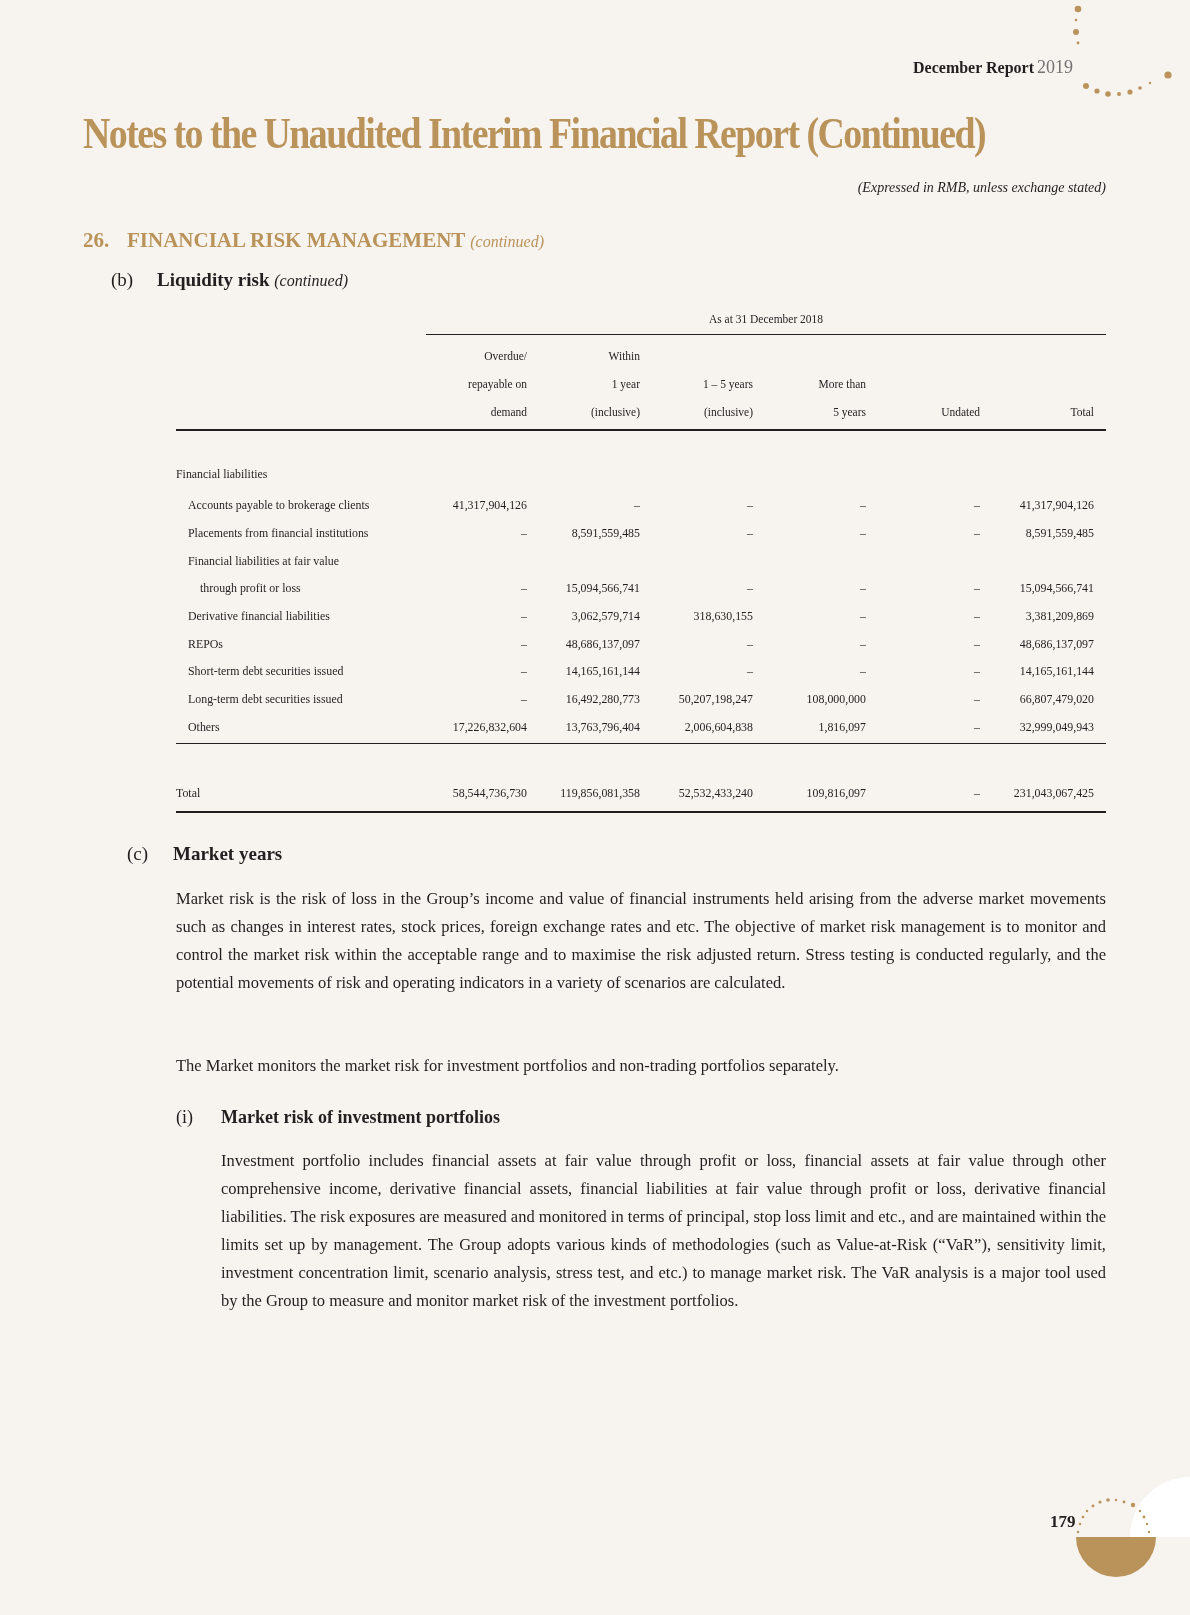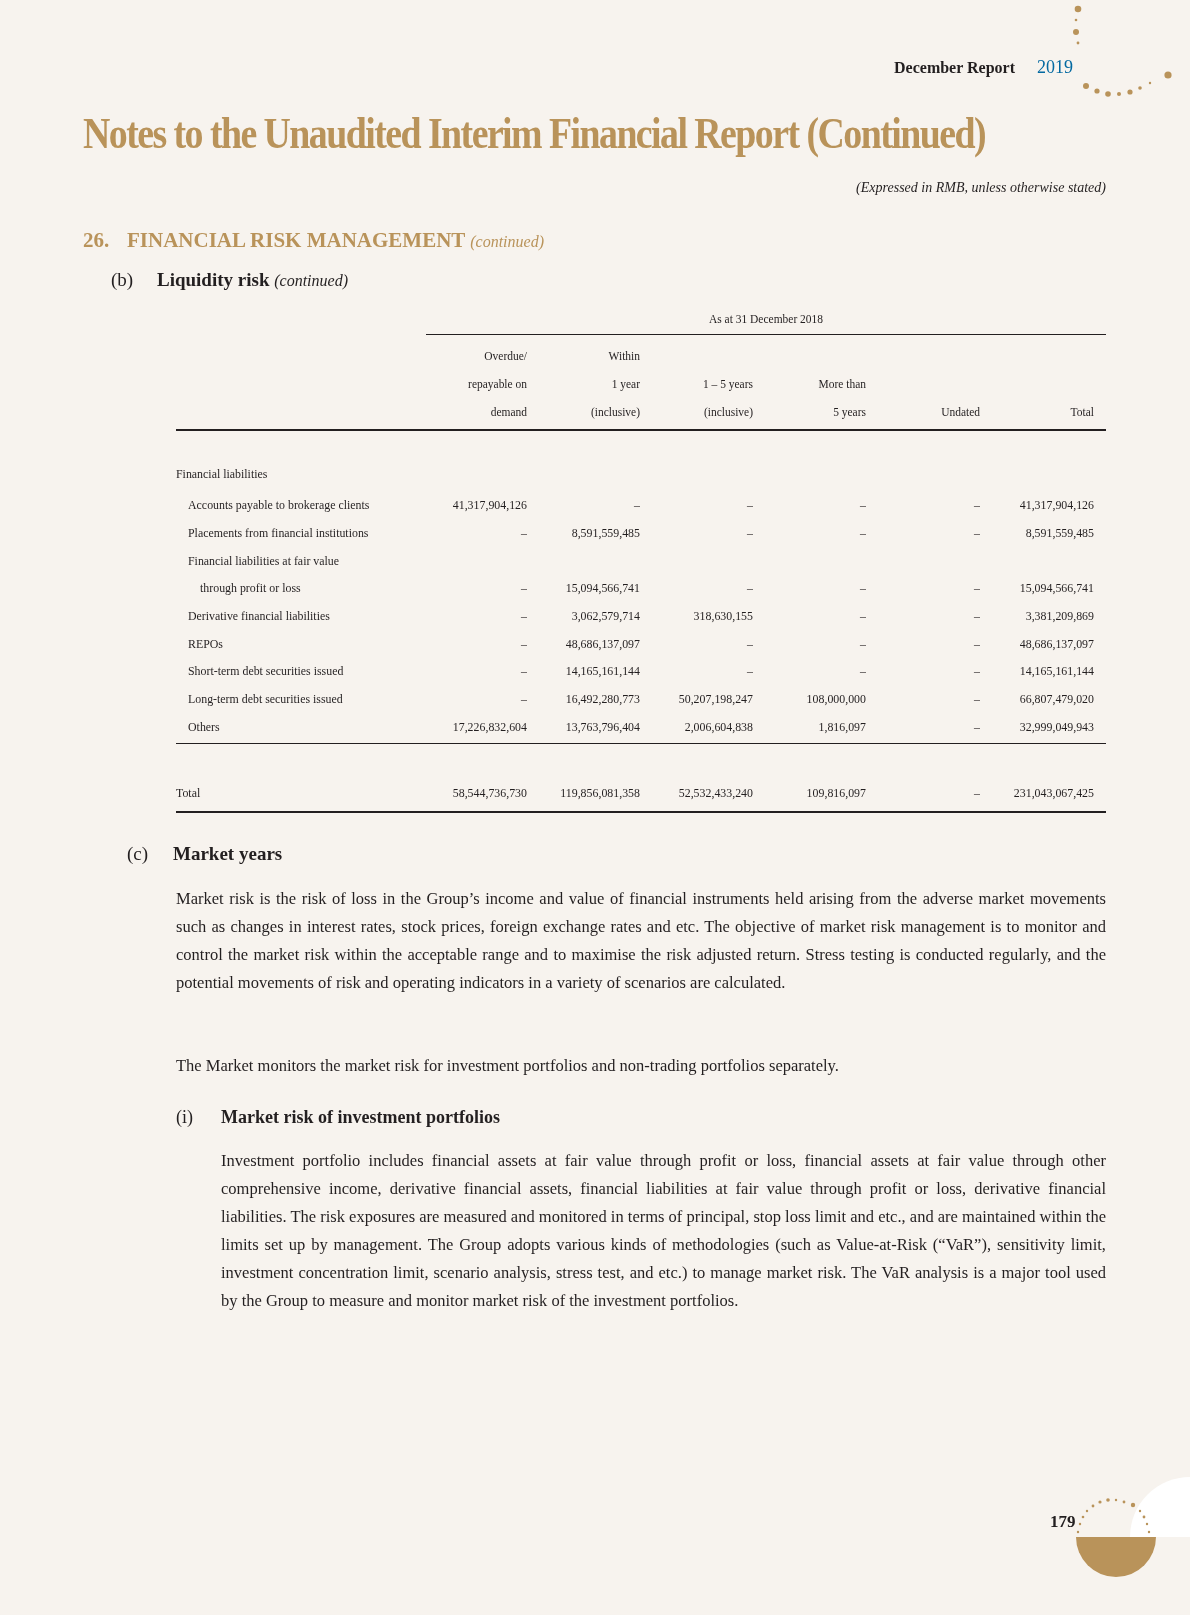--- a/index.html
+++ b/index.html
@@ -3,21 +3,21 @@
 <meta charset="utf-8">
 <style>
   html, body { margin:0; padding:0; }
   body {
     width:1190px; height:1615px; background:#f7f3ee; position:relative; overflow:hidden;
     font-family:"Liberation Serif", "DejaVu Serif", serif; color:#231f20;
   }
   .abs { position:absolute; }
 
   #hdr-report { right:117px; top:57px; font-size:16px; font-weight:bold; }
-  #hdr-report .yr { color:#0369a1; font-weight:normal; font-size:18px; margin-left:22px; }
+  #hdr-report .yr { color:#737373; font-weight:normal; font-size:18px; margin-left:3px; }
 
   #main-title { left:83px; top:108px; font-size:44px; color:#b9935a; font-weight:bold; letter-spacing:-1.8px; transform:scaleX(0.86); transform-origin:left top; white-space:nowrap; }
   #expressed { right:84px; top:180px; font-size:14px; font-style:italic; }
 
   #sec46 { left:83px; top:228px; font-size:21px; color:#b9935a; font-weight:bold; white-space:nowrap; }
   #sec46 .num { display:inline-block; width:44px; }
   #sec46 .cont { font-style:italic; font-weight:normal; font-size:16px; }
 
   .subhead { font-size:19px; font-weight:bold; white-space:nowrap; }
   .subhead .lab { display:inline-block; font-weight:normal; }
@@ -64,21 +64,21 @@
     <circle cx="110" cy="83" r="1.2"></circle>
     <circle cx="128" cy="75" r="3.6"></circle>
   </g>
 </svg>
 
 <div class="abs" id="hdr-report">
   <span>December Report</span><span class="yr">2019</span>
 </div>
 
 <div class="abs" id="main-title">Notes to the Unaudited Interim Financial Report (Continued)</div>
-<div class="abs" id="expressed">(Expressed in RMB, unless otherwise stated)</div>
+<div class="abs" id="expressed">(Expressed in RMB, unless exchange stated)</div>
 
 <div class="abs" id="sec46">
   <span class="num">26.</span><span>FINANCIAL RISK MANAGEMENT</span>
   <span class="cont">(continued)</span>
 </div>
 
 <div class="abs subhead" id="sub-b">
   <span class="lab">(b)</span><span>Liquidity risk</span>
   <span class="cont">(continued)</span>
 </div>

